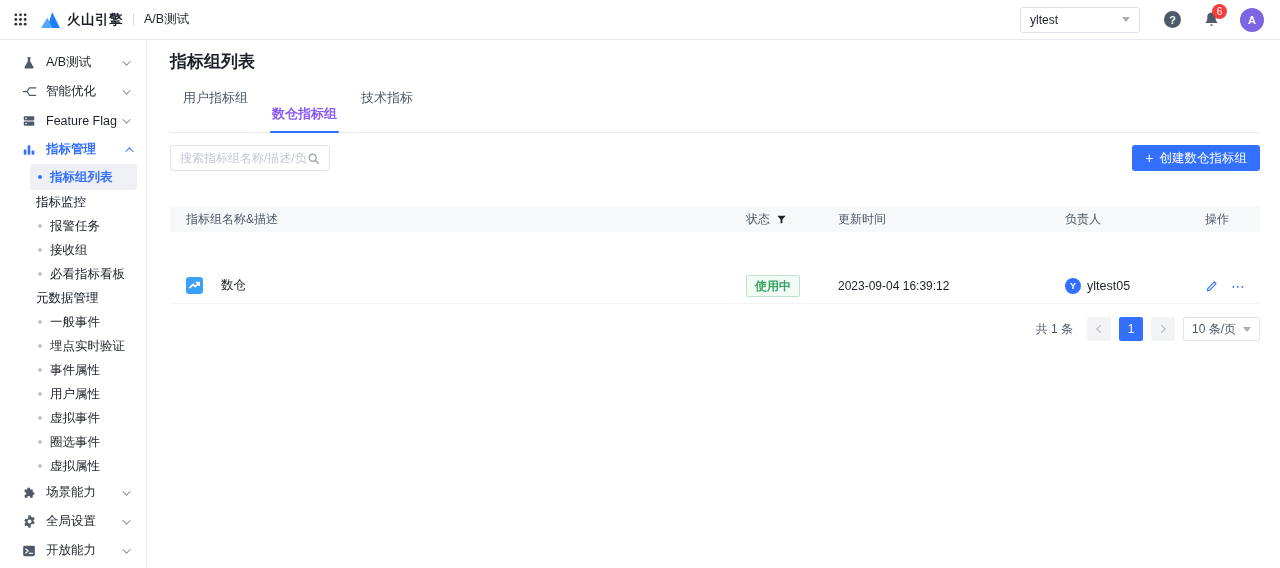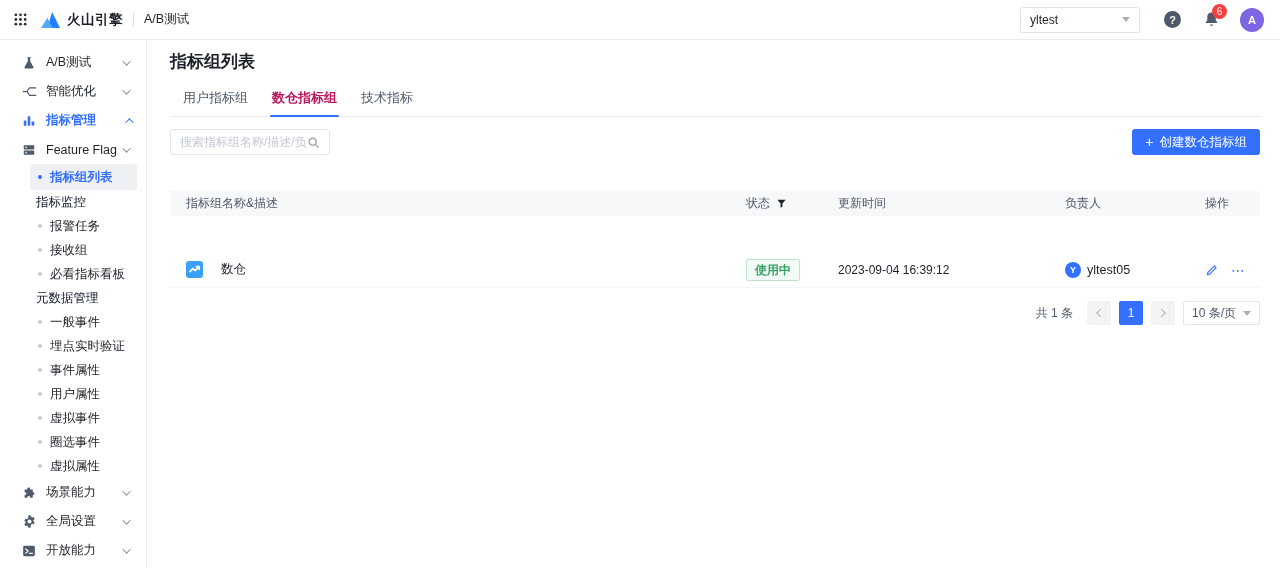--- a/index.html
+++ b/index.html
@@ -53,21 +53,21 @@
   .nav-sub .bullet { width:4px; height:4px; border-radius:50%; background:#c2c7d0; margin-right:8px; flex:0 0 4px; }
   .nav-sub.active { height:26px; background:#eef0f4; color:#3370ff; font-weight:700; }
   .nav-sub.active .bullet { background:#3370ff; }
   .nav-heading { height:24px; display:flex; align-items:center; padding-left:36px; font-size:12.5px;
     color:#0f172a; white-space:nowrap; }
 
   
   .page-title { font-size:17px; font-weight:700; color:#1d2129; line-height:24px; }
   .tabs { display:flex; gap:20px; margin-top:15px; padding-left:11px; border-bottom:1px solid #e8eaee; }
   .tab { font-size:13px; color:#4e5969; padding:0 2px 9px; cursor:pointer; position:relative; }
-  .tab.active { color:#be185d; font-weight:700; }
+  .tab.active { color:#8b5cf6; font-weight:700;margin-top:16px; }
   .tab.active::after { content:""; position:absolute; left:0; right:0; bottom:-1px; height:2px;
     background:#3370ff; border-radius:1px; }
 
   .toolbar { display:flex; justify-content:space-between; align-items:center; margin-top:12px; }
   .search-box { width:160px; height:26px; border:1px solid #e2e5ea; border-radius:3px;
     display:flex; align-items:center; padding:0 9px; background:#fff; }
   .search-box input { border:none; outline:none; flex:1; font-size:12px; color:#1d2129; min-width:0;
     font-family:inherit; background:transparent; }
   .search-box input::placeholder { color:#c4c9d4; }
   .create-btn { height:26px; background:#3370ff; color:#fff; border:none; border-radius:3px;
@@ -168,43 +168,43 @@
       <div class="nav-group">
         <span class="gicon">
           <svg width="15" height="15" viewBox="0 0 24 24" fill="none" stroke="#4e5969" stroke-width="2" stroke-linecap="round" stroke-linejoin="round">
             <path d="M2 12h6l4-6h10M8 12l4 6h10"></path>
           </svg>
         </span>
         <span class="glabel">智能优化</span>
         <span class="chev down"></span>
       </div>
 
-      <div class="nav-group active">
-        <span class="gicon">
-          <svg width="14" height="14" viewBox="0 0 24 24" fill="#3370ff">
-            <rect x="3" y="11" width="4.5" height="9" rx="1"></rect>
-            <rect x="9.75" y="4" width="4.5" height="16" rx="1"></rect>
-            <rect x="16.5" y="13" width="4.5" height="7" rx="1"></rect>
-          </svg>
-        </span>
-        <span class="glabel">指标管理</span>
-        <span class="chev up"></span>
-      </div>
-
       <div class="nav-group">
         <span class="gicon">
           <svg width="14" height="14" viewBox="0 0 24 24" fill="#4e5969">
             <rect x="3" y="4" width="18" height="7" rx="1.5"></rect>
             <rect x="3" y="13" width="18" height="7" rx="1.5"></rect>
             <circle cx="7" cy="7.5" r="1.3" fill="#fff"></circle>
               <circle cx="7" cy="16.5" r="1.3" fill="#fff"></circle>
           </svg>
         </span>
         <span class="glabel">Feature Flag</span>
         <span class="chev down"></span>
+      </div>
+
+      <div class="nav-group active">
+        <span class="gicon">
+          <svg width="14" height="14" viewBox="0 0 24 24" fill="#3370ff">
+            <rect x="3" y="11" width="4.5" height="9" rx="1"></rect>
+            <rect x="9.75" y="4" width="4.5" height="16" rx="1"></rect>
+            <rect x="16.5" y="13" width="4.5" height="7" rx="1"></rect>
+          </svg>
+        </span>
+        <span class="glabel">指标管理</span>
+        <span class="chev up"></span>
       </div>
 
       <div class="nav-sub active">
         <span class="bullet"></span>
         <span>指标组列表</span>
       </div>
 
       <div class="nav-heading">
         <span>指标监控</span>
       </div>

